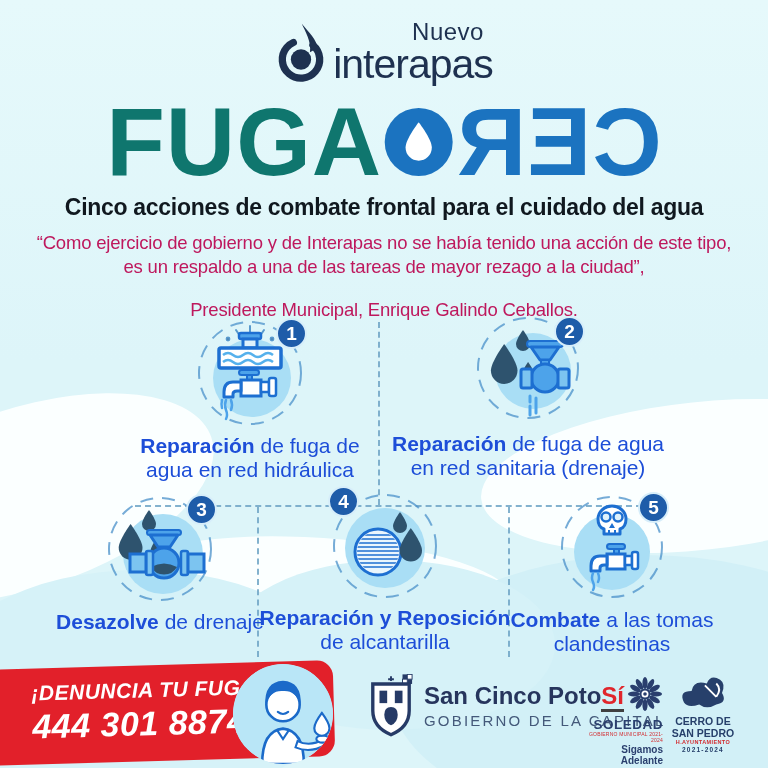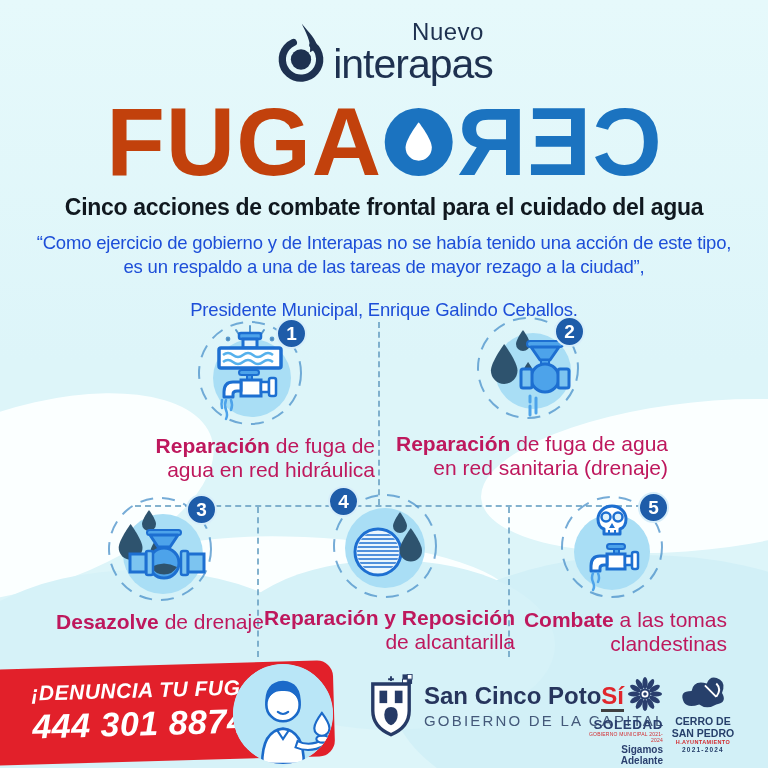--- a/index.html
+++ b/index.html
@@ -10,47 +10,47 @@
 
   
   .brand{top:20px;left:0;width:768px;display:flex;justify-content:center;align-items:flex-end;gap:6px;}
   .brand-text{display:flex;flex-direction:column;align-items:center;color:#1e3150;line-height:1;}
   .brand-top{font-size:24px;font-weight:500;letter-spacing:.5px;margin-left:70px;}
   .brand-name{font-size:41px;font-weight:500;letter-spacing:-1px;}
 
   
   .fuga-title{top:94px;left:0;width:768px;text-align:center;font-weight:700;
               font-size:96px;line-height:1;letter-spacing:1px;white-space:nowrap;}
-  .fuga{color:#c2410c;}
+  .fuga{color:#0f766e;}
   .cero-wrap{display:inline-block;transform:scaleX(-1);color:#1b73c0;}
   .o-disc{display:inline-block;width:68px;height:68px;background:#1b73c0;border-radius:50%;
           position:relative;vertical-align:-1px;margin:0 3px;}
   .o-disc svg{position:absolute;left:19px;top:12px;width:30px;height:42px;}
 
   .headline{top:194px;left:0;width:768px;text-align:center;font-size:23px;font-weight:700;
             color:#10181f;letter-spacing:-.3px;white-space:nowrap;}
   .quote{top:231px;left:34px;width:700px;text-align:center;font-size:18.5px;line-height:1.32;
-         color:#1d4ed8;letter-spacing:-.2px;}
+         color:#be185d;letter-spacing:-.2px;}
   .quote-attr{margin-top:18px;}
 
   
   .dash-v,.dash-h{position:absolute;z-index:1;opacity:.85;}
   .dash-v{border-left:2px dashed #6fa5c6;width:0;}
   .dash-h{border-top:2px dashed #6fa5c6;height:0;}
 
   
   .action{display:flex;flex-direction:column;align-items:center;}
   .icon-wrap{position:relative;width:110px;height:110px;flex:0 0 auto;}
   .icon-wrap svg{width:110px;height:110px;display:block;}
   .badge{position:absolute;width:31px;height:31px;border-radius:50%;background:#1e5ca9;
          color:#fff;font-size:19px;font-weight:700;display:flex;align-items:center;justify-content:center;
          border:2px solid #d7eefa;box-sizing:border-box;}
   .badge-tr{right:-2px;top:0;}
   .badge-tl{left:-2px;top:-4px;}
-  .action-label{margin-top:6px;font-size:21px;line-height:1.16;text-align:right;color:#be185d;}
+  .action-label{margin-top:6px;font-size:21px;line-height:1.16;text-align:center;color:#1d4ed8;}
   .action-label b{font-weight:700;}
 
   
   .banner{left:-18px;top:665px;width:352px;height:96px;background:#e2202a;border-radius:16px;
           transform:rotate(-1.6deg);color:#fff;font-style:italic;font-weight:700;
           padding:13px 0 0 50px;box-sizing:border-box;z-index:3;}
   .banner-l1{font-size:21px;letter-spacing:.5px;}
   .banner-phone{font-size:34px;letter-spacing:.5px;margin-top:2px;}
   .person-badge{left:233px;top:664px;width:100px;height:100px;border-radius:50%;background:#b9e6f7;
                 overflow:hidden;z-index:4;}

